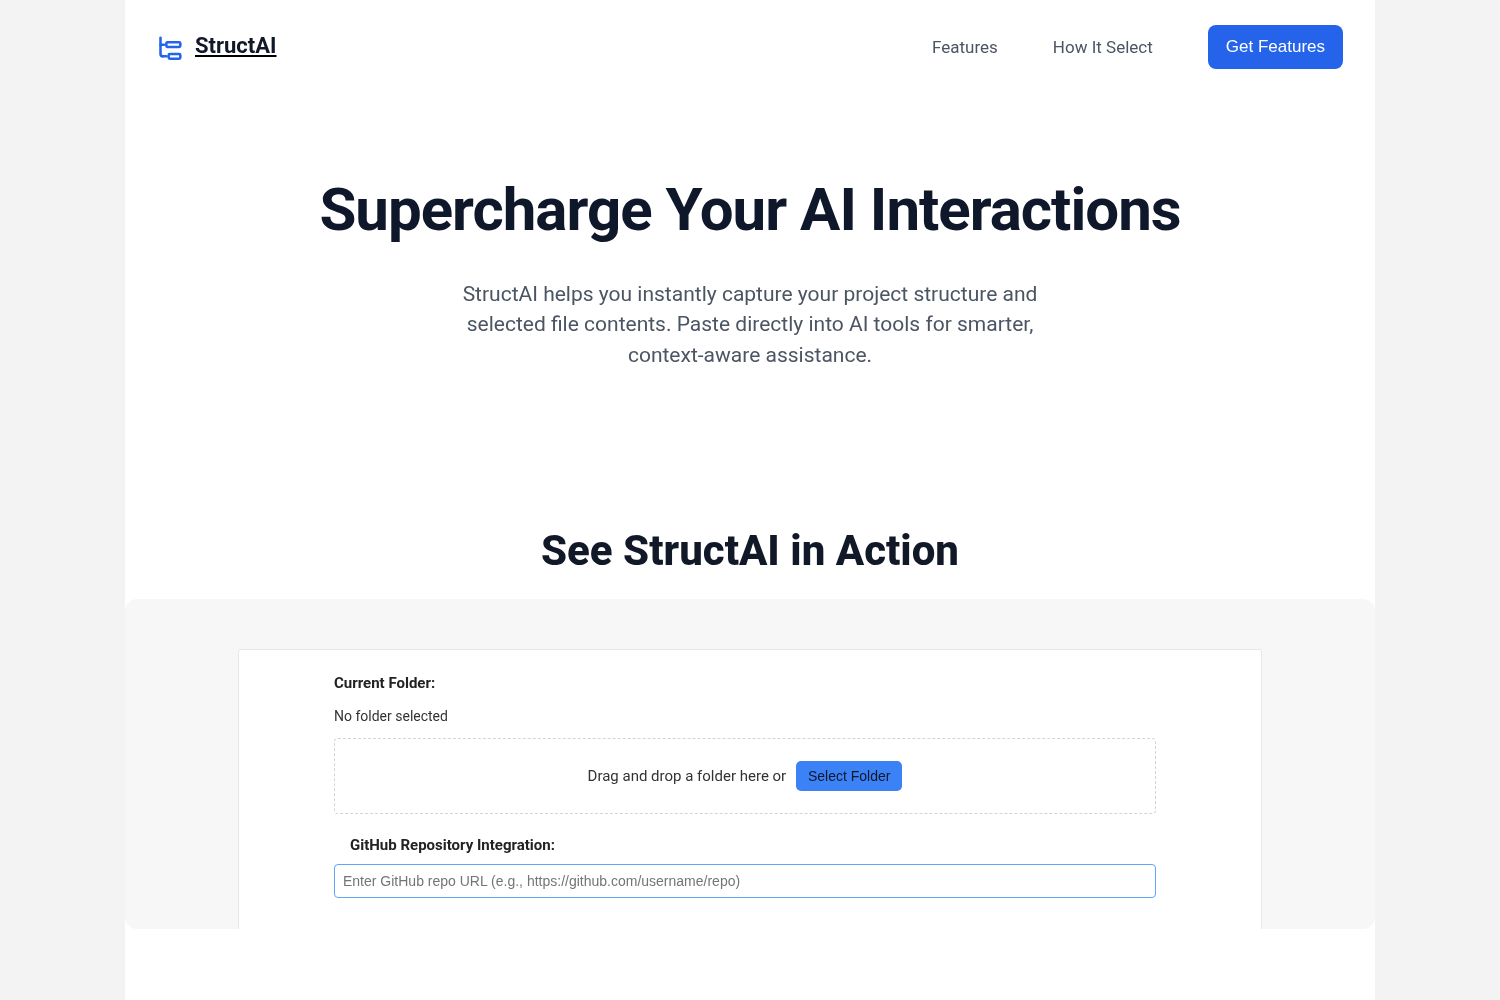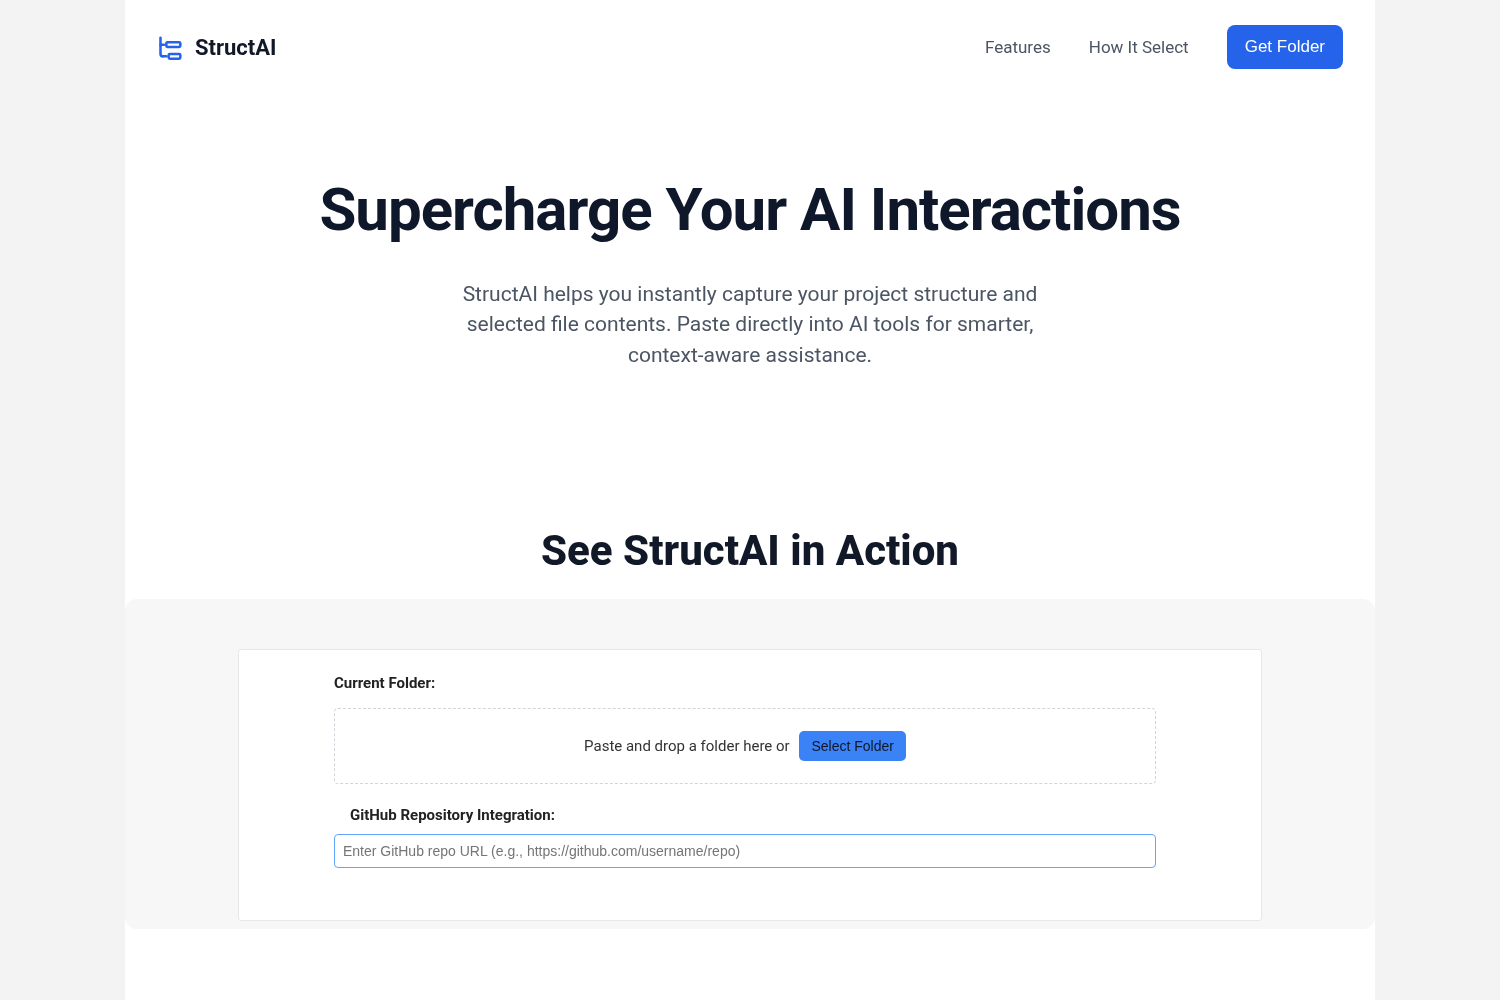--- a/index.html
+++ b/index.html
@@ -29,32 +29,33 @@
 
   
   .nav{
     display:flex;
     align-items:center;
     justify-content:space-between;
     padding:25px 32px 25px 32px;
   }
   .brand{
     display:flex;
-    align-items:center;
+    align-items:flex-start;
     gap:10px;
+    text-decoration:underline;
   }
   .brand-name{
     font-size:22px;
     font-weight:700;
     color:var(--text-dark);
   }
   .nav-right{
     display:flex;
     align-items:center;
-    gap:38px;
+    gap:55px;
     margin-left:47px;
   }
   .nav-link{
     font-size:17px;
     color:var(--text-mid);
     cursor:pointer;
   }
   .nav-cta{
     background:var(--blue);
     color:#fff;
@@ -190,39 +191,40 @@
           <path d="M9 8h10a1 1 0 0 1 1 1v2a1 1 0 0 1-1 1H9a1 1 0 0 1-1-1V9a1 1 0 0 1 1-1z"></path>
           <path d="M5 20h3"></path>
           <path d="M11 18h8a1 1 0 0 1 1 1v2a1 1 0 0 1-1 1h-8a1 1 0 0 1-1-1v-2a1 1 0 0 1 1-1z"></path>
         </svg>
       </span>
       <span class="brand-name">StructAI</span>
     </div>
     <div class="nav-right">
       <span class="nav-link">Features</span>
       <span class="nav-link">How It Select</span>
-      <button class="nav-cta">Get Folder</button>
+      <button class="nav-cta">Get Features</button>
     </div>
   </nav>
 
   <section class="hero">
     <h1>Supercharge Your AI Interactions</h1>
     <p>StructAI helps you instantly capture your project structure and selected file contents. Paste directly into AI tools for smarter, context-aware assistance.</p>
   </section>
 
   <section class="demo">
     <h2>See StructAI in Action</h2>
 
     <div class="demo-card">
       <div class="demo-panel">
 
         <p class="label">Current Folder:</p>
+        <p class="sub">No folder selected</p>
 
         <div class="dropzone">
-          <span>Paste and drop a folder here or</span>
+          <span>Drag and drop a folder here or</span>
           <button class="dz-btn">Select Folder</button>
         </div>
 
         <p class="gh-label">GitHub Repository Integration:</p>
 
         <input class="gh-input active" type="text" placeholder="Enter GitHub repo URL (e.g., https://github.com/username/repo)" style="">
 
       </div>
     </div>
   </section>

